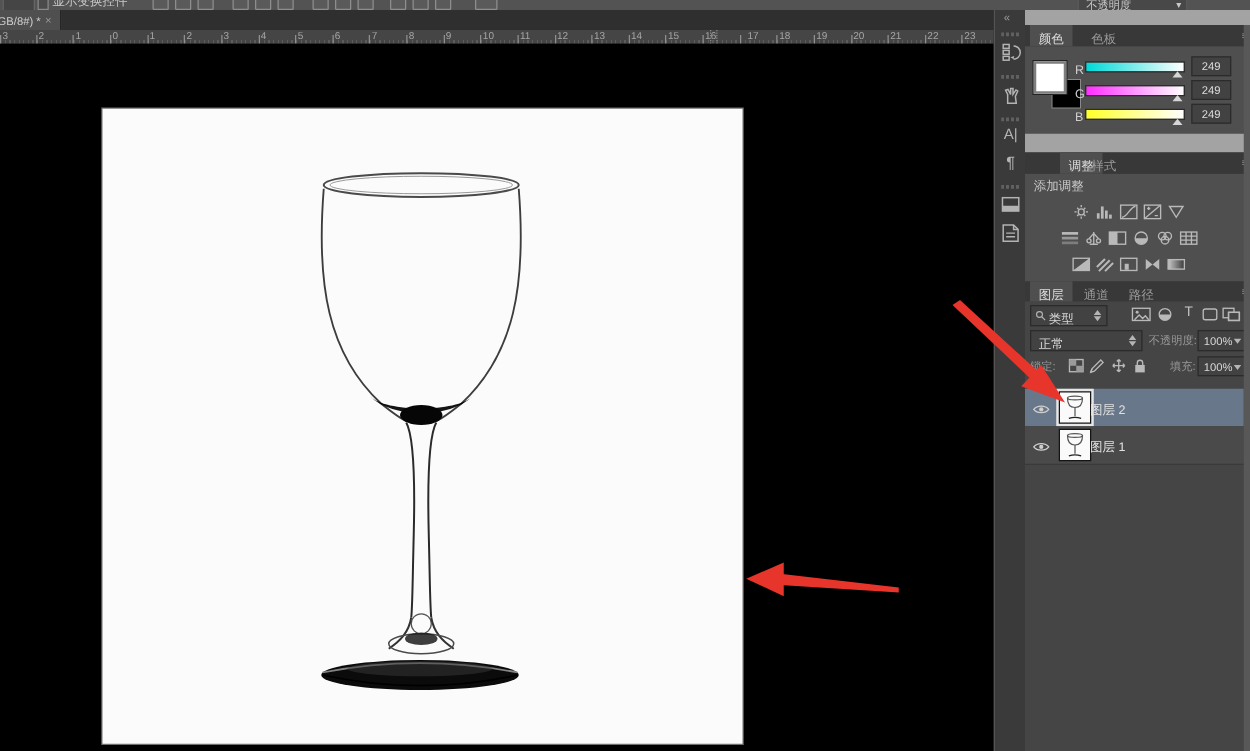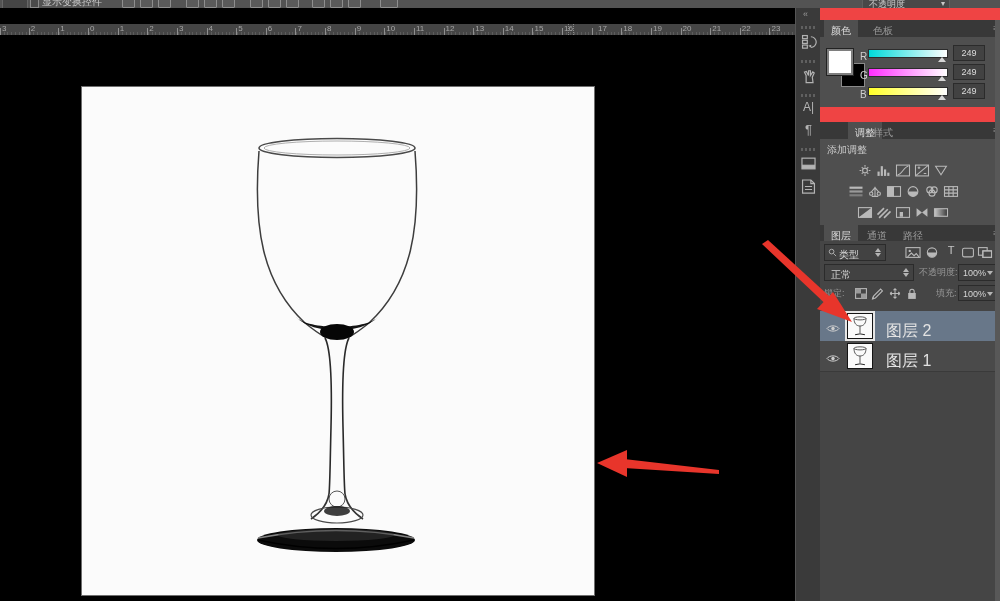--- a/index.html
+++ b/index.html
@@ -25,21 +25,21 @@
   
   #canvas-area{left:0;top:35px;width:795px;height:566px;background:#000;}
   #document{position:absolute;left:82px;top:52px;width:512px;height:508px;background:#fbfbfb;box-shadow:0 0 0 1px #6e6e6e;}
   
   #dock{left:795px;top:8px;width:25px;height:593px;background:#3a3a3a;border-left:1px solid #555;}
   .grip{position:absolute;left:5px;width:15px;height:3px;
         background-image:repeating-linear-gradient(90deg,#606060 0 2px,rgba(0,0,0,0) 2px 4px);}
   .dock-ico{position:absolute;left:3px;width:19px;height:19px;color:#b3b3b3;text-align:center;}
   .dock-ico svg{stroke:#b3b3b3;fill:none;stroke-width:1;}
   
-  #panels{left:820px;top:8px;width:180px;height:593px;background:#ef4444;}
+  #panels{left:820px;top:8px;width:180px;height:593px;background:#a3a3a3;}
   .panel-head{position:absolute;left:0;width:180px;height:17px;background:#383838;border-bottom:1px solid #2a2a2a;}
   .ptab{position:absolute;top:0;height:17px;padding:4px 7px 0 7px;font-size:10px;color:#9b9b9b;box-sizing:border-box;}
   .ptab.active{background:#4f4f4f;color:#dedede;}
   .pbody{position:absolute;left:0;width:180px;background:#4f4f4f;}
   .pmenu{position:absolute;right:3px;top:4px;color:#9a9a9a;font-size:8px;letter-spacing:-1px;}
   
   .chan-label{position:absolute;font-size:10px;color:#cfcfcf;}
   .slider{position:absolute;width:78px;height:7px;border:1px solid #2c2c2c;}
   .slider-tri{position:absolute;width:0;height:0;border-left:4px solid rgba(0,0,0,0);border-right:4px solid rgba(0,0,0,0);border-bottom:5px solid #d6d6d6;}
   .valbox{position:absolute;width:30px;height:12px;background:#424242;border:1px solid #2b2b2b;color:#dcdcdc;font-size:9px;text-align:center;padding-top:2px;}
@@ -55,21 +55,21 @@
   .updn{position:absolute;right:3px;top:3px;width:7px;height:9px;}
   .updn:before{content:"";position:absolute;left:0;top:0;border-left:3px solid rgba(0,0,0,0);border-right:3px solid rgba(0,0,0,0);border-bottom:4px solid #b5b5b5;}
   .updn:after{content:"";position:absolute;left:0;bottom:0;border-left:3px solid rgba(0,0,0,0);border-right:3px solid rgba(0,0,0,0);border-top:4px solid #b5b5b5;}
   .ddarrow{position:absolute;right:3px;top:6px;border-left:3px solid rgba(0,0,0,0);border-right:3px solid rgba(0,0,0,0);border-top:4px solid #b5b5b5;}
   .lrow{position:absolute;left:0;width:175px;height:30px;border-bottom:1px solid #3a3a3a;background:#4a4a4a;}
   .lrow.sel{background:#687789;}
   .eye{position:absolute;left:6px;top:9px;}
   .eye svg{stroke:#cfcfcf;fill:none;stroke-width:1;}
   .thumb{position:absolute;left:28px;top:3px;width:24px;height:24px;background:#fafafa;box-shadow:0 0 0 1px #141414;}
   .thumb.framed{box-shadow:0 0 0 1px #141414,0 0 0 3px #e6e6e6;}
-  .lname{position:absolute;left:66px;top:10px;font-size:16px;color:#e2e2e2;}
+  .lname{position:absolute;left:52px;top:10px;font-size:10px;color:#e2e2e2;}
   .mini svg{stroke:#555;fill:none;stroke-width:.9;}
   #scroll-strip{left:995px;top:20px;width:5px;height:581px;background:#585858;}
   
   #arrows{left:0;top:0;width:1000px;height:601px;pointer-events:none;}
 </style>
 </head>
 <body>
 
 <div id="app">
 
@@ -89,20 +89,26 @@
     <div class="opt-ico" style="left:312px;"></div>
     <div class="opt-ico" style="left:330px;"></div>
     <div class="opt-ico" style="left:348px;"></div>
     <div class="opt-ico" style="left:380px;width:16px;"></div>
     <div class="abs" style="left:862px;top:-4px;width:86px;height:12px;background:#484848;border:1px solid #5e5e5e;">
       <span class="txt" style="position:absolute;left:6px;top:3px;font-size:9px;">不透明度</span>
       <span class="txt" style="position:absolute;right:4px;top:3px;font-size:8px;">▾</span>
     </div>
   </div>
 
+  <div id="tab-bar" class="abs">
+    <div id="doc-tab">
+      <span class="title">GB/8#) *</span>
+      <span class="close">×</span>
+    </div>
+  </div>
 
   <div id="ruler" class="abs">
     <div id="ruler-ticks">
         <div class="tick" style="left: 0px;"></div>
         <span class="tlabel" style="left: 2px;">3</span>
         <div class="tick" style="left: 28.74px;"></div>
         <span class="tlabel" style="left: 30.74px;">2</span>
         <div class="tick" style="left: 58.37px;"></div>
         <span class="tlabel" style="left: 60.37px;">1</span>
         <div class="tick" style="left: 88px;"></div>

